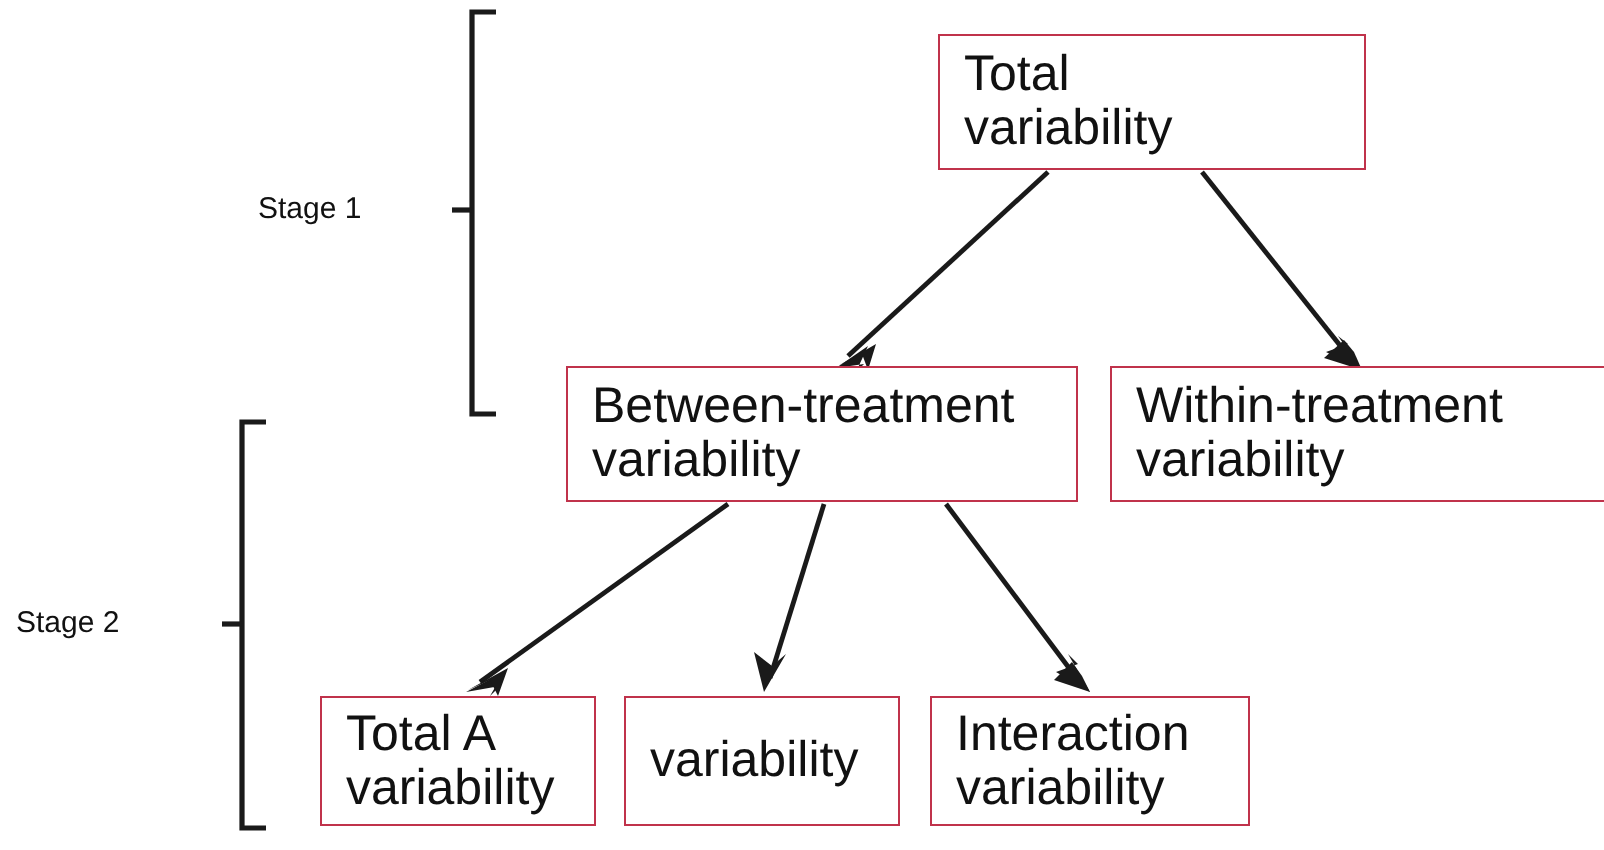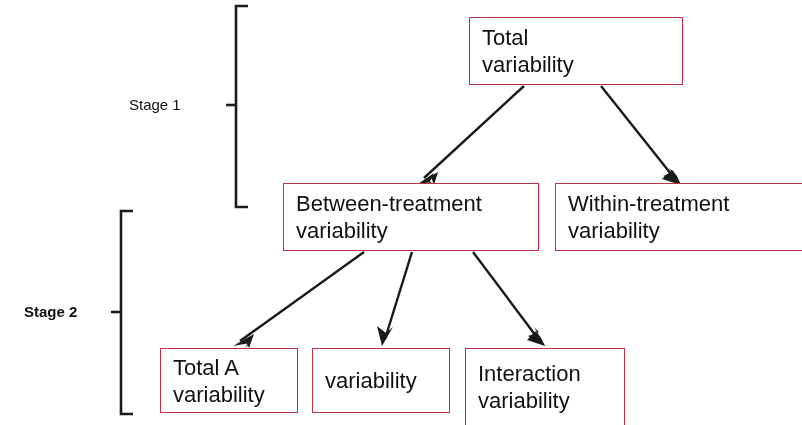--- a/index.html
+++ b/index.html
@@ -21,21 +21,21 @@
     background: #ffffff;
     border: 1.5px solid #C0324B;
     padding: 6px 10px 6px 12px;
     display: flex;
     flex-direction: column;
     justify-content: center;
     align-items: flex-start;
     z-index: 3;
   }
   .node .line {
-    font-size: 22px;
+    font-size: 25px;
     line-height: 27px;
     color: #111111;
     white-space: nowrap;
     letter-spacing: 0px;
   }
   .stage-label {
     position: absolute;
     font-size: 15px;
     line-height: 24px;
     color: #111111;
@@ -113,21 +113,21 @@
 
     <g>
       <path class="arrow-path" d="M 473 252 L 539 340"></path>
       <polygon class="arrow-head" points="545,346 528,336 539,332 534,327"></polygon>
       <polygon class="arrow-head" points="545,346 527,340 536,331 541,338"></polygon>
     </g>
   </svg>
 
   <div class="stage-label" style="left:129px; top:93px;">Stage 1</div>
 
-  <div class="stage-label" style="left:24px; top:300px;font-weight:bold;">Stage 2</div>
+  <div class="stage-label" style="left:8px; top:300px;">Stage 2</div>
 
   <div class="node" style="left:469px; top:17px; width:214px; height:68px;">
     <div class="line">Total</div>
     <div class="line">variability</div>
   </div>
 
   <div class="node" style="left:283px; top:183px; width:256px; height:68px;">
     <div class="line">Between-treatment</div>
     <div class="line">variability</div>
   </div>
@@ -139,18 +139,18 @@
 
   <div class="node" style="left:160px; top:348px; width:138px; height:65px;">
     <div class="line">Total A</div>
     <div class="line">variability</div>
   </div>
 
   <div class="node" style="left:312px; top:348px; width:138px; height:65px;">
     <div class="line">variability</div>
   </div>
 
-  <div class="node" style="left:465px; top:348px; width:160px; height:78px;">
+  <div class="node" style="left:465px; top:348px; width:160px; height:65px;">
     <div class="line">Interaction</div>
     <div class="line">variability</div>
   </div>
 
 </div>
 
 </body></html>

